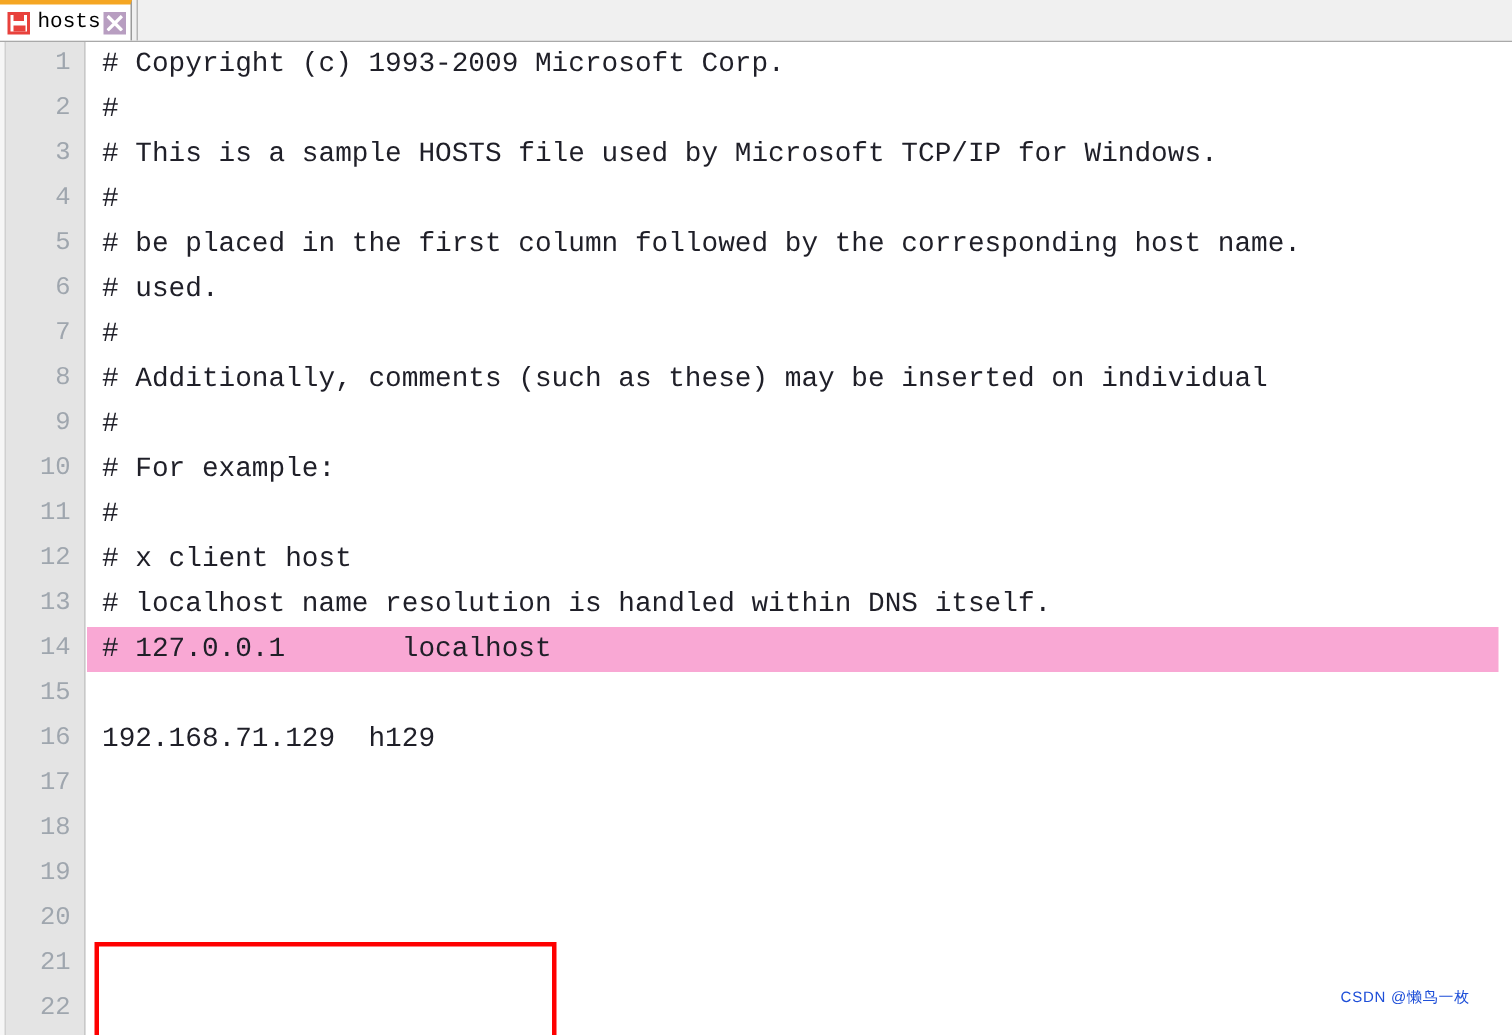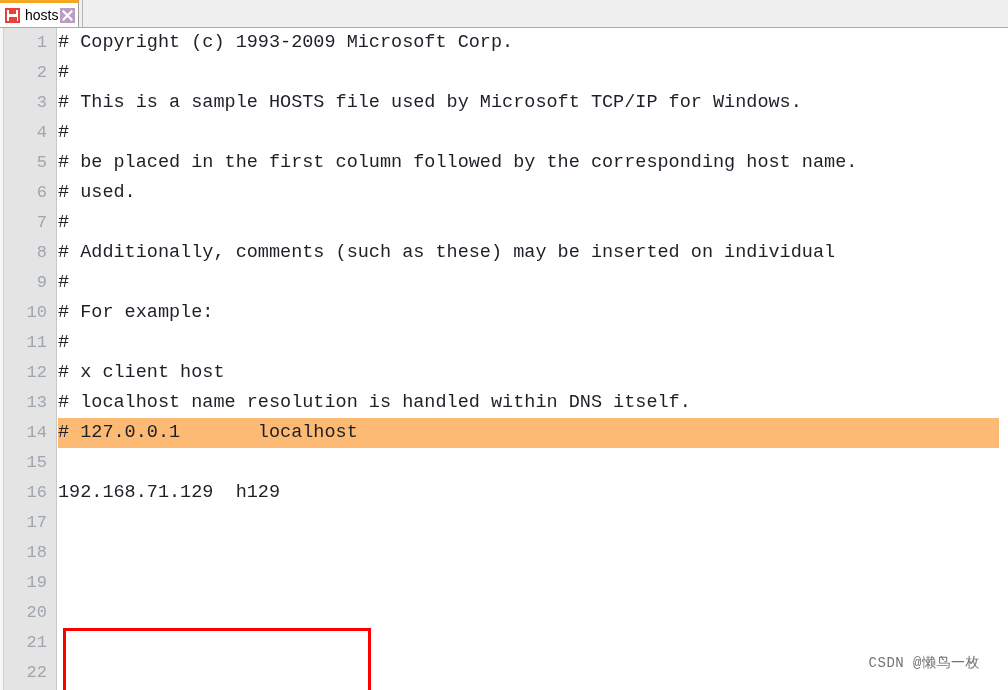--- a/index.html
+++ b/index.html
@@ -71,21 +71,21 @@
     content: "";
     position: absolute;
     left: 1.5px;
     bottom: 0px;
     width: 8px;
     height: 4px;
     background: #e8413c;
   }
 
   .tab-label {
-    font-family: Liberation Sans, sans-serif;
+    font-family: Liberation Mono, monospace;
     font-size: 14px;
     color: #000000;
     line-height: 1;
     white-space: nowrap;
     letter-spacing: 0px;
   }
 
   .tab-close {
     width: 15px;
     height: 15px;
@@ -147,26 +147,26 @@
     height: 662px;
     overflow: hidden;
   }
   .code-line {
     height: 30px;
     line-height: 30px;
     font-family: "Liberation Mono", monospace;
     font-size: 18.5px;
     color: #1f1f28;
     white-space: pre;
-    padding-left: 0;
+    padding-left: 10px;
     box-sizing: border-box;
     position: relative;
   }
   .code-line.highlight {
-    background: #fdba74;
+    background: #f9a8d4;
     width: 941px;
   }
 
   
   #red-box {
     position: absolute;
     left: 63px;
     top: 600px;
     width: 308px;
     height: 86px;
@@ -174,23 +174,23 @@
     box-sizing: border-box;
     z-index: 6;
     pointer-events: none;
   }
 
   
   #watermark {
     position: absolute;
     right: 28px;
     bottom: 18px;
-    font-family: Liberation Mono, monospace;
-    font-size: 14px;
-    color: #737373;
+    font-family: Liberation Sans, sans-serif;
+    font-size: 10px;
+    color: #1d4ed8;
     white-space: nowrap;
     z-index: 7;
     letter-spacing: 0.5px;
   }
 </style>
 </head>
 <body>
 
 <div id="tab-bar">
   <div class="tab">

